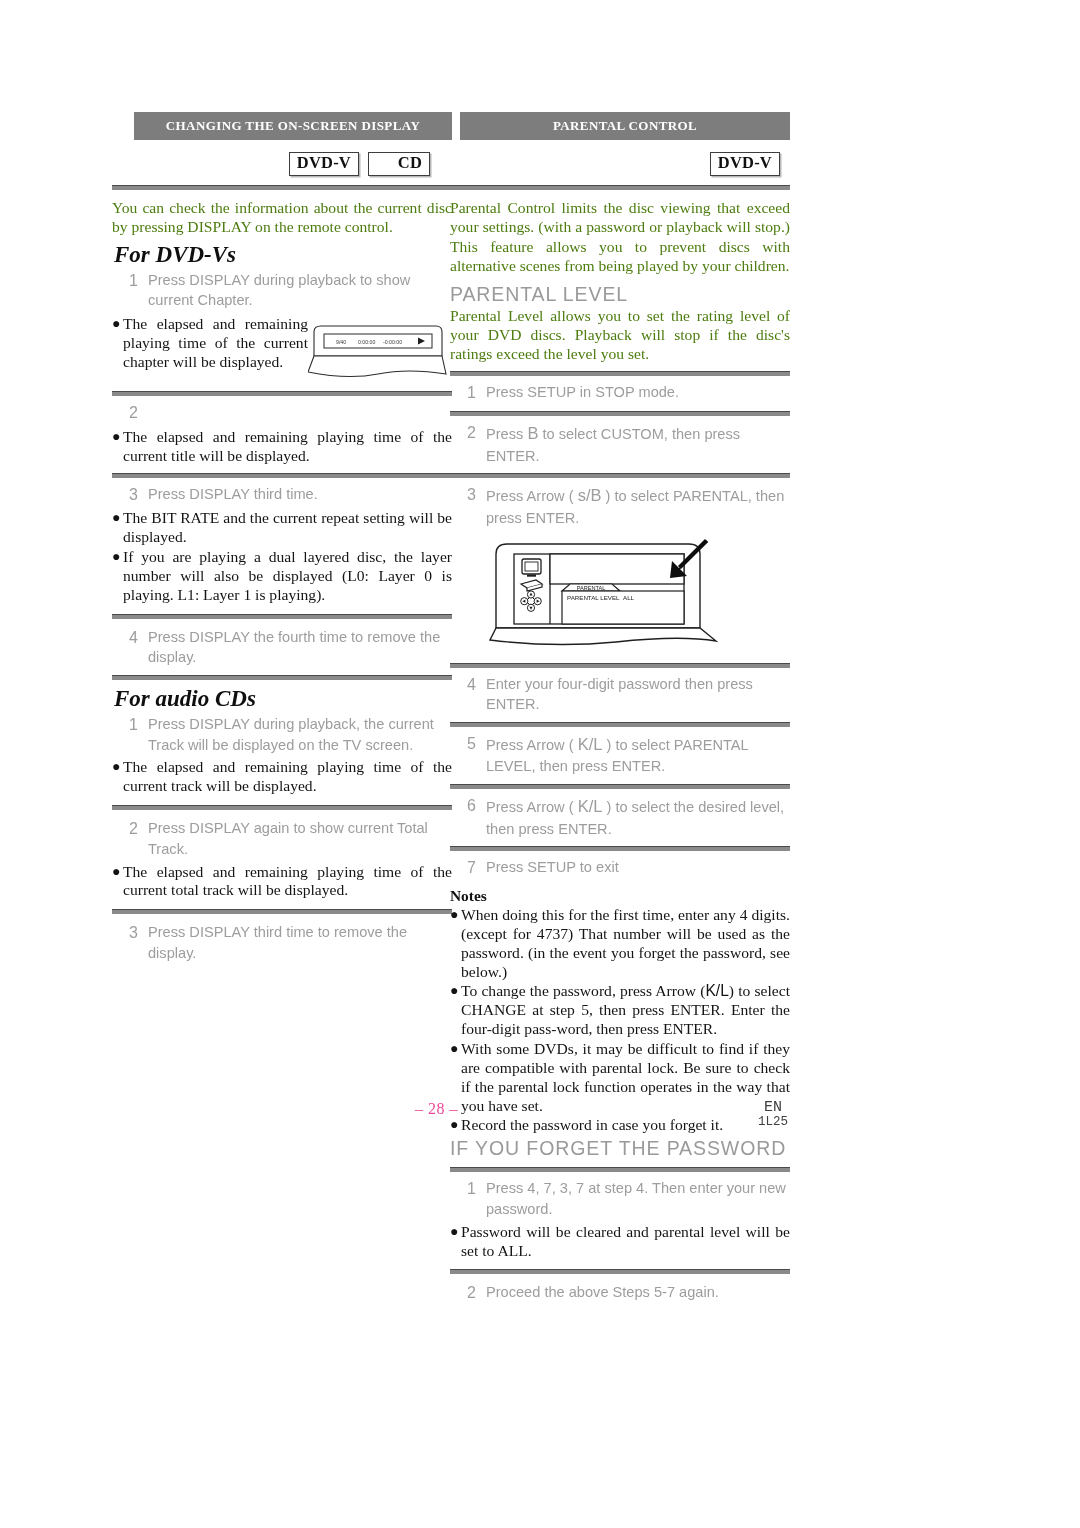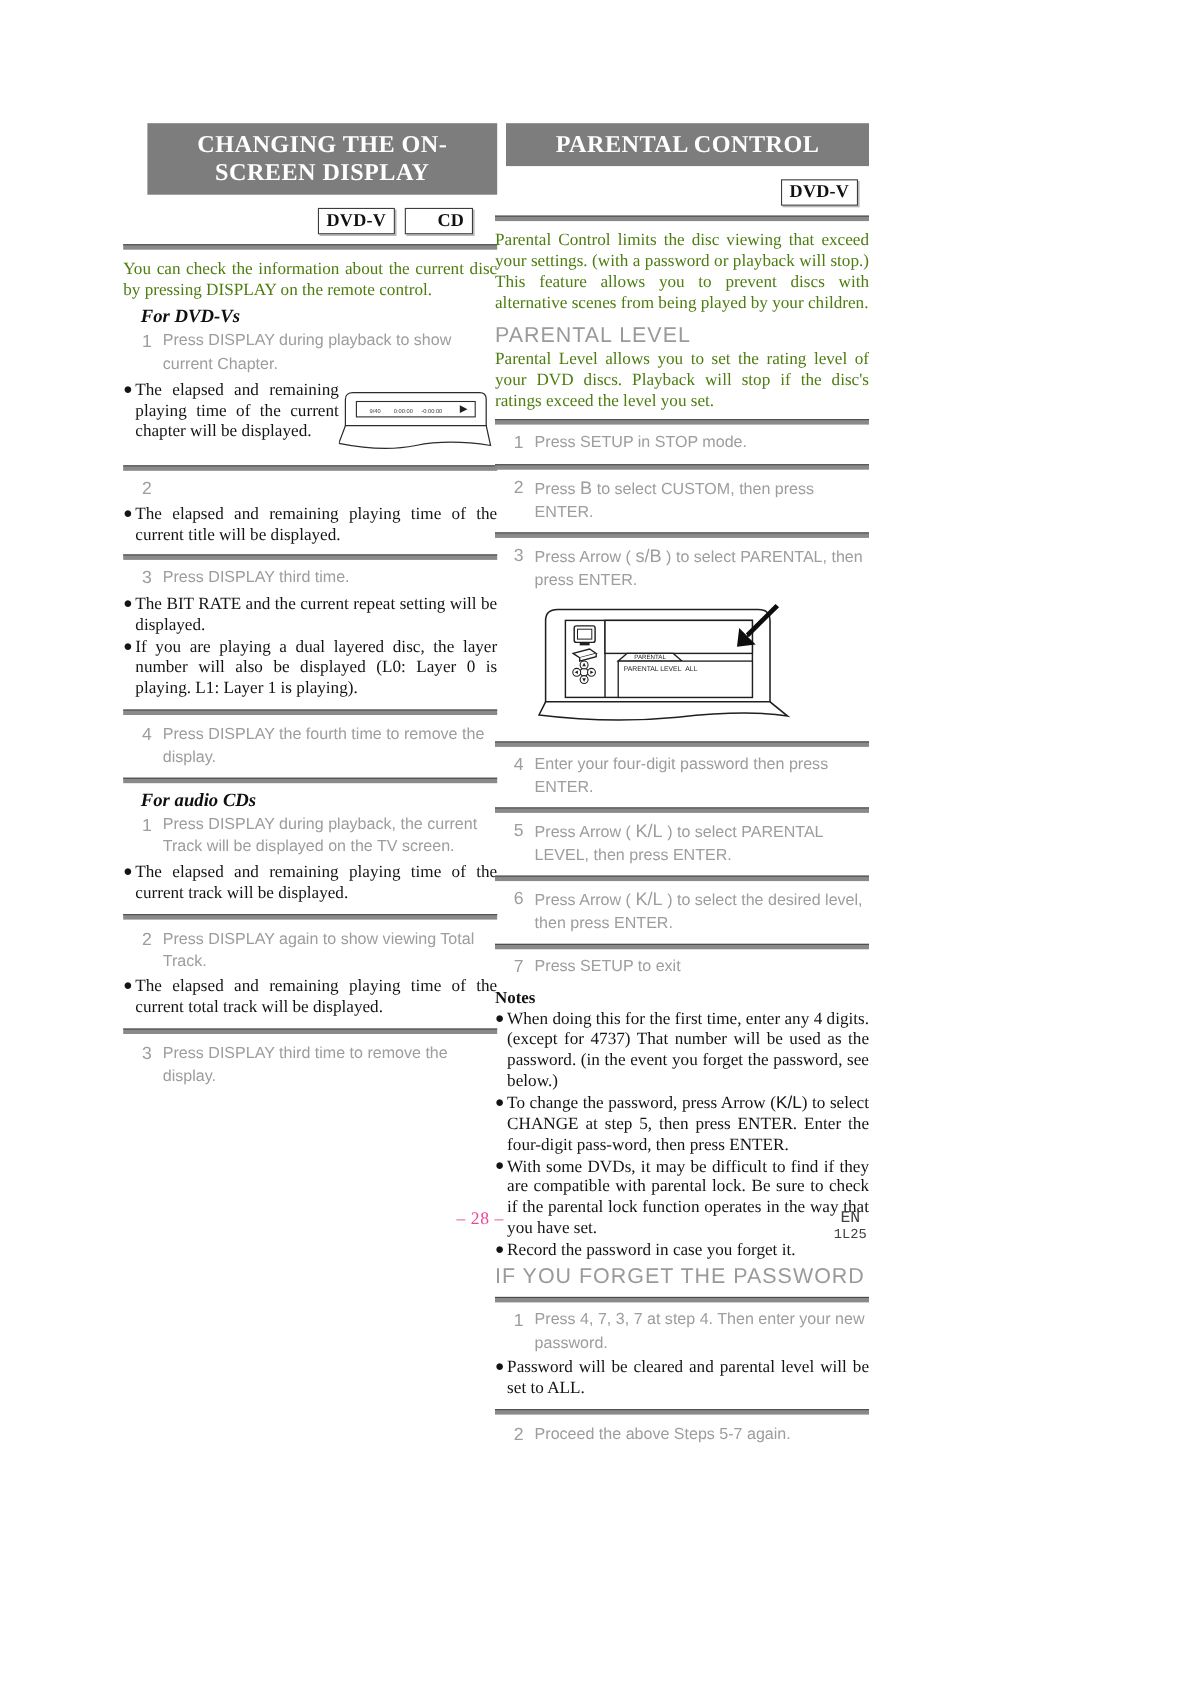--- a/index.html
+++ b/index.html
@@ -30,21 +30,21 @@
   }
   .col-left  { left: 112px; }
   .col-right { left: 450px; }
 
   
   .banner {
     background: #7d7d7d;
     color: #ffffff;
     font-family: "Liberation Serif", serif;
     font-weight: bold;
-    font-size: 22px;
+    font-size: 13px;
     letter-spacing: 0.4px;
     text-align: center;
     padding: 6px 4px 7px 4px;
     line-height: 1.18;
     box-sizing: border-box;
   }
   .banner-left  { width: 318px; margin-left: 22px; }
   .banner-right { width: 330px; margin-left: 10px; }
 
   
@@ -91,22 +91,22 @@
     text-align: justify;
     text-justify: inter-word;
     color: #4d7c0f;
   }
 
   
   .subhead {
     font-family: "Liberation Serif", serif;
     font-style: italic;
     font-weight: bold;
-    font-size: 17px;
-    margin: 5px 0 1px 16px;
+    font-size: 23px;
+    margin: 5px 0 1px 2px;
     color: #0f0f0f;
   }
 
   
   .greyhead {
     font-family: "Liberation Sans", sans-serif;
     font-size: 19.5px;
     color: #9a9a9a;
     letter-spacing: 0.9px;
     margin: 8px 0 0 0;
@@ -298,21 +298,21 @@
     </div>
     <div class="bullet">
       <span class="dot">●</span>
       <span class="btxt">The elapsed and remaining playing time of the current track will be displayed.</span>
     </div>
 
     <div class="rule-thick"></div>
 
     <div class="step">
       <span class="num">2</span>
-      <span class="txt">Press DISPLAY again to show viewing Total Track.</span>
+      <span class="txt">Press DISPLAY again to show current Total Track.</span>
     </div>
     <div class="bullet">
       <span class="dot">●</span>
       <span class="btxt">The elapsed and remaining playing time of the current total track will be displayed.</span>
     </div>
 
     <div class="rule-thick"></div>
 
     <div class="step">
       <span class="num">3</span>

